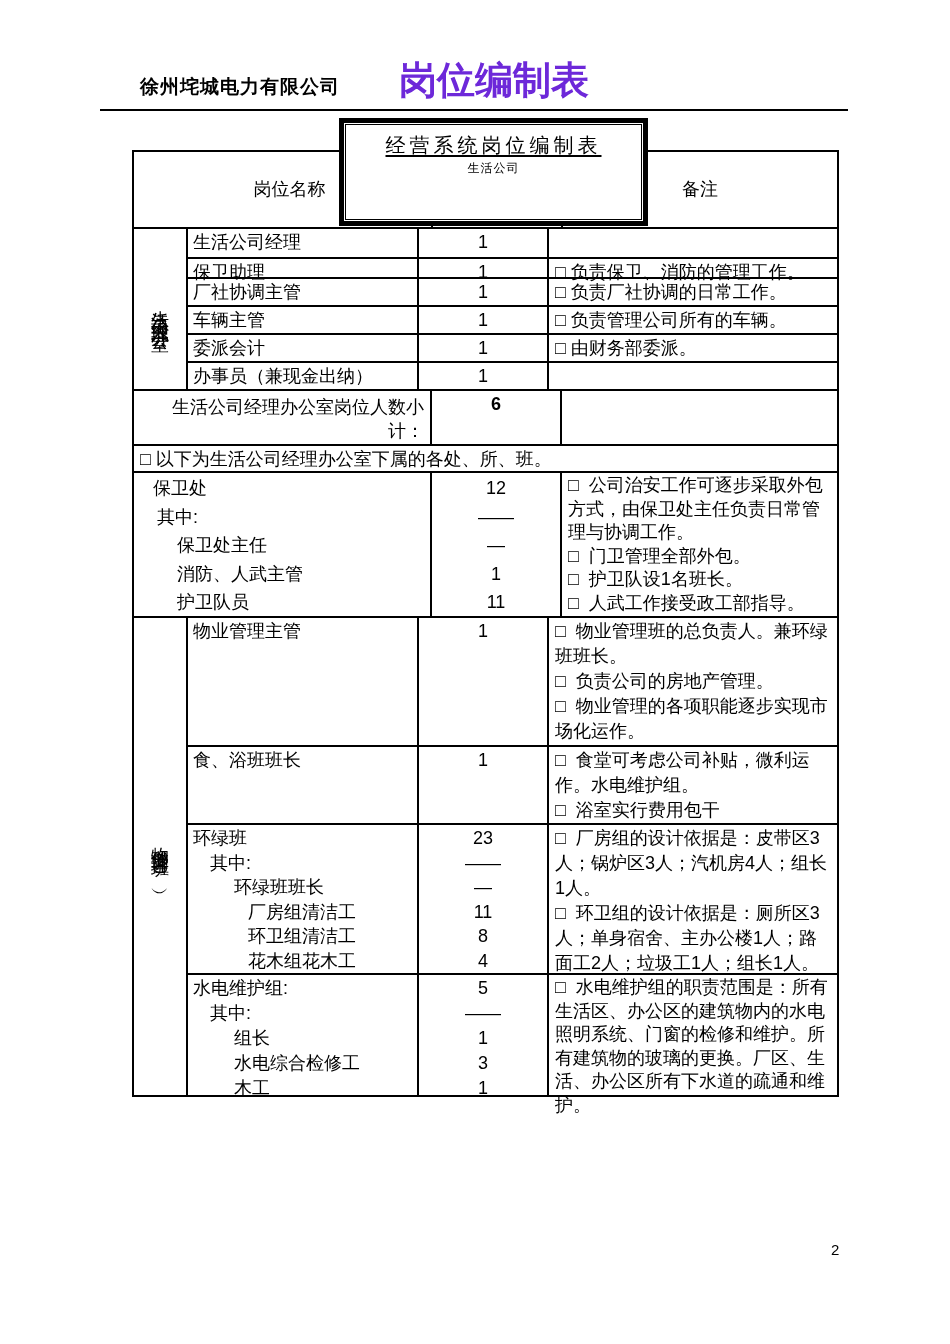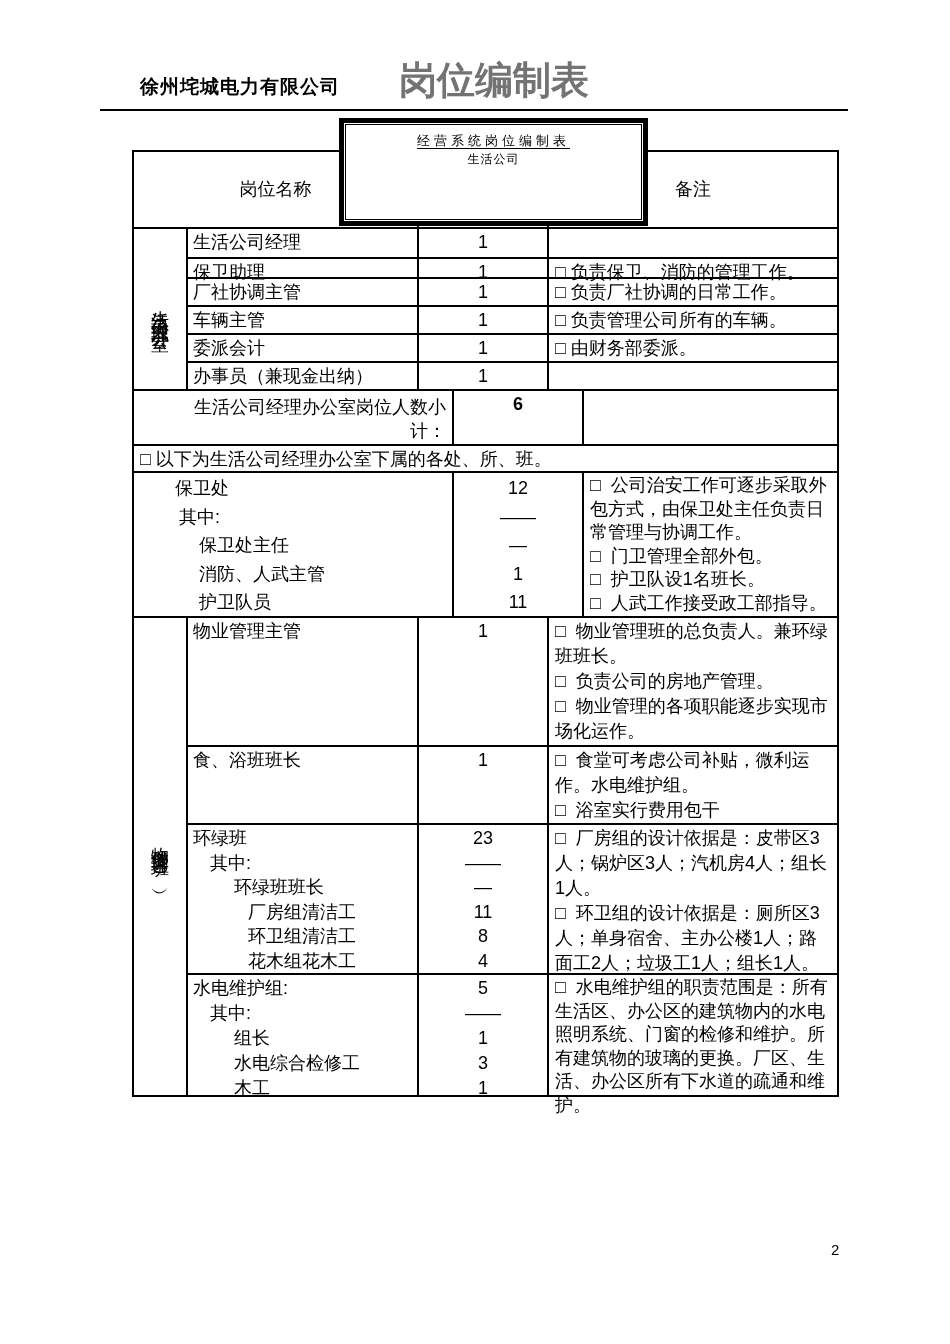--- a/index.html
+++ b/index.html
@@ -13,37 +13,37 @@
   .doctitle { position:absolute; left:399px; top:55px; font-size:38px; font-weight:bold; color:#1b1b8e; }
   .hrule { position:absolute; left:100px; top:109px; width:748px; height:2px; background:#000; }
 
   
   .tbl {
     position:absolute; left:132px; top:150px; width:707px;
     border:2px solid #000; font-size:18px; line-height:25px;
     display:flex; flex-direction:column;
   }
   .bt { border-top:2px solid #000; }
-  .trow { display:flex; }
+  .trow { display:flex;padding-left:14px; }
   .cell-pos   { width:283px; display:flex; align-items:center; justify-content:center; }
   .cell-count { width:130px; border-left:2px solid #000; }
   .cell-rem   { flex:1; border-left:2px solid #000; }
   .hdr-row { height:75px; }
   .hdr-row .cell-rem { display:flex; align-items:center; justify-content:center; }
 
   .sec { display:flex; }
   .labelcell { width:54px; border-right:2px solid #000; display:flex; }
   .vtext { margin:auto; writing-mode:vertical-rl; text-orientation:mixed; letter-spacing:3px; line-height:1; }
   .growcol { flex:1; display:flex; flex-direction:column; }
 
   .r { display:flex; }
   .r .cn { width:229px; padding:1px 2px 0 5px; }
   .r .cc { width:130px; border-left:2px solid #000; text-align:center; padding-top:1px; }
   .r .cr { flex:1; border-left:2px solid #000; padding:1px 3px 0 6px; }
-  .cm { width:282px; padding:1px 2px 0 5px;margin-left:36px; }   
+  .cm { width:282px; padding:1px 2px 0 5px; }   
   .cc-m { width:130px; border-left:2px solid #000; text-align:center; padding-top:1px; }
   .cr-m { flex:1; border-left:2px solid #000; padding:1px 3px 0 6px; }
 
   .subtext { text-align:right; padding:3px 4px 0 0; line-height:24px; }
   .boldval { font-weight:bold; }
   .noterow { padding:0 4px 0 6px; line-height:24px; display:flex; align-items:center; }
 
   .rp { margin:0; word-break:break-all; white-space:pre-wrap; }
 
   
@@ -56,32 +56,32 @@
   
   .b1 { padding-left:4px; }   .b2 { padding-left:24px; }
   .g1 { padding-left:17px; }  .g2 { padding-left:41px; }  .g3 { padding-left:55px; }
 
   
   .overlay {
     position:absolute; left:339px; top:118px; width:309px; height:108px;
     background:#fff; border:5px solid #000; z-index:10;
   }
   .overlay-inner { position:absolute; left:1px; top:1px; right:1px; bottom:1px; border:1px solid #000; text-align:center; }
-  .ob-title { margin-top:7px; font-size:13px; letter-spacing:4px; text-decoration:underline; text-underline-offset:3px; }
+  .ob-title { margin-top:7px; font-size:20px; letter-spacing:4px; text-decoration:underline; text-underline-offset:3px; }
   .ob-sub { margin-top:1px; font-size:12px; letter-spacing:1px; }
 
   .pageno { position:absolute; left:831px; top:1241px; font-size:15px; }
 </style>
 </head>
 <body>
 
 <div class="page">
 
   <div class="company">徐州垞城电力有限公司</div>
-  <div class="doctitle" style="color: #737373;">岗位编制表</div>
+  <div class="doctitle" style="color: #6d28d9;">岗位编制表</div>
   <div class="hrule"></div>
 
   <div class="tbl">
 
     <div class="trow hdr-row">
       <div class="cell-pos">
           <span>岗位名称</span>
         </div>
       <div class="cell-count"></div>
       <div class="cell-rem">

